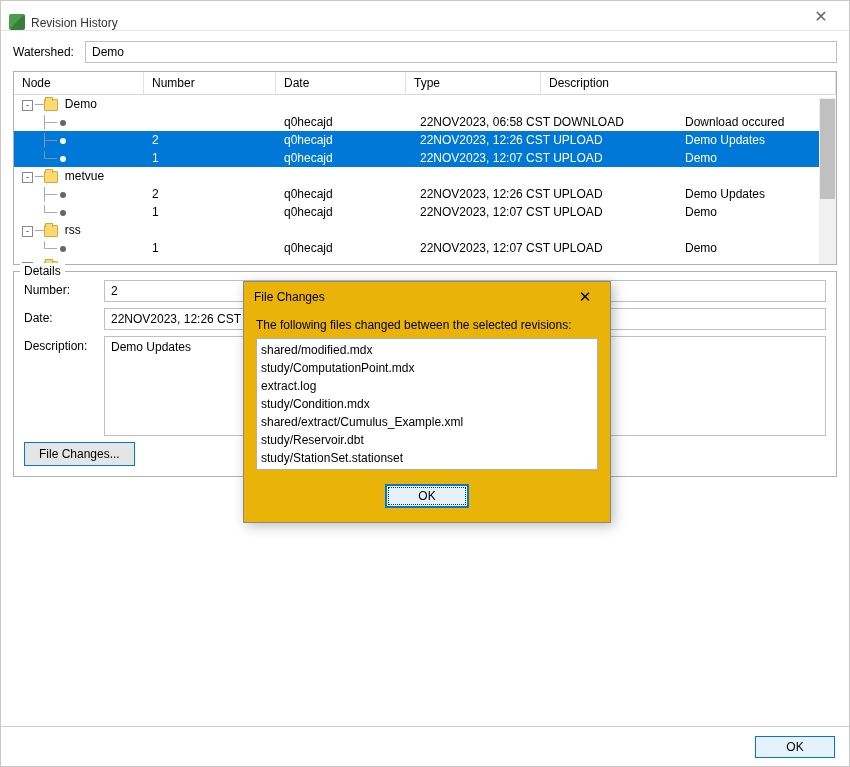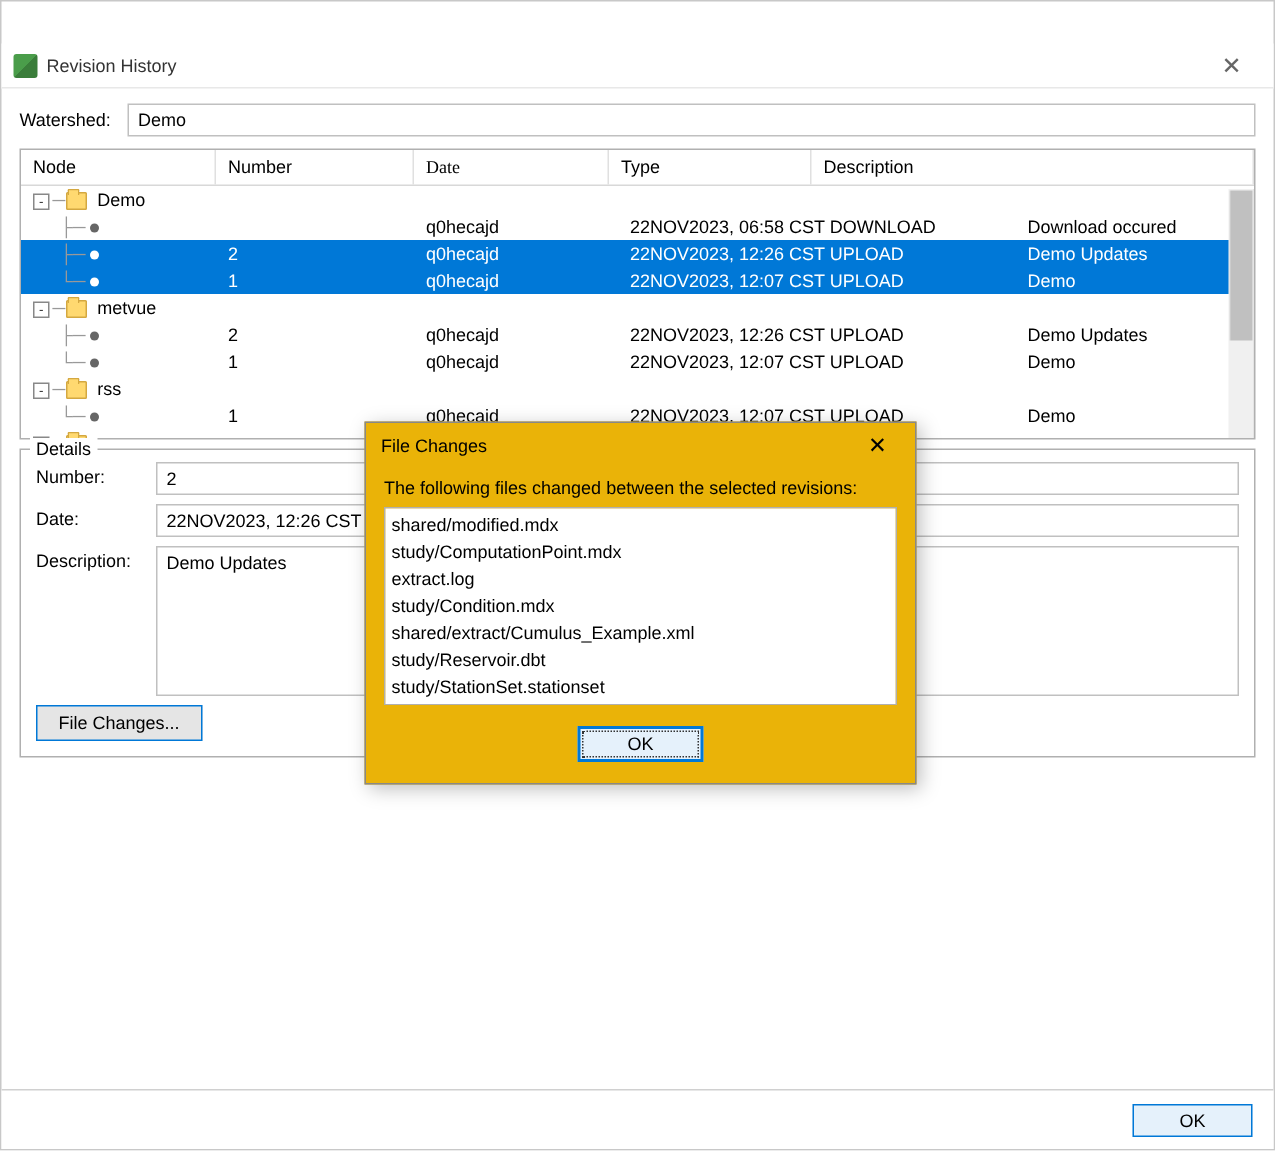--- a/index.html
+++ b/index.html
@@ -1,37 +1,37 @@
 <!DOCTYPE html>
 <html><head>
   <meta charset="utf-8">
   <style>
     * { box-sizing: border-box; margin: 0; padding: 0; font-family: 'Segoe UI', Tahoma, sans-serif; font-size: 12px; }
     body { background: #f0f0f0; width: 850px; height: 767px; overflow: hidden; position: relative; }
     
     .window { width: 850px; height: 767px; background: #fff; border: 1px solid #c8c8c8; position: relative; }
     
-    .titlebar { height: 30px; background: #fff; display: flex; align-items: center; padding: 0 8px; border-bottom: 1px solid #e8e8e8; margin-top: 28px; }
+    .titlebar { height: 30px; background: #fff; display: flex; align-items: flex-end; padding: 0 8px; border-bottom: 1px solid #e8e8e8; }
     .titlebar-icon { width: 16px; height: 16px; background: linear-gradient(135deg, #4a9d4a 50%, #3a7d3a 50%); margin-right: 6px; border-radius: 2px; }
     .titlebar-text { flex: 1; color: #333; }
     .titlebar-close { width: 40px; height: 28px; display: flex; align-items: center; justify-content: center; color: #666; font-size: 16px; cursor: pointer; }
     
     .content { padding: 10px 12px; }
     
     .watershed-row { display: flex; align-items: center; margin-bottom: 8px; }
     .watershed-label { width: 72px; }
     .watershed-input { flex: 1; border: 1px solid #c0c0c0; padding: 3px 6px; background: #fff; height: 22px; }
     
     .tree-container { border: 1px solid #b0b0b0; height: 194px; background: #fff; position: relative; overflow: hidden; }
     .tree-header { display: flex; background: #fff; border-bottom: 1px solid #d8d8d8; }
     .tree-header-cell { padding: 4px 8px; border-right: 1px solid #e0e0e0; text-align: left; }
     .col-node { width: 130px; }
     .col-number { width: 132px; }
     .col-author { width: 136px; }
-    .col-date { width: 130px; font-family: Liberation Serif, serif; }
+    .col-date { width: 130px; }
     .col-type { width: 135px; }
     .col-desc { flex: 1; }
     
     .tree-body { overflow-y: auto; height: 168px; }
     .tree-row { display: flex; align-items: center; height: 18px; }
     .tree-row.selected { background: #0078d7; color: #fff; }
     .tree-cell { padding: 1px 8px; white-space: nowrap; overflow: hidden; }
     
     .tree-toggle { width: 11px; height: 11px; border: 1px solid #888; display: inline-flex; align-items: center; justify-content: center; font-size: 9px; line-height: 1; margin-right: 2px; cursor: pointer; background: #fff; color: #333; }
     .tree-line { display: inline-block; color: #999; }

